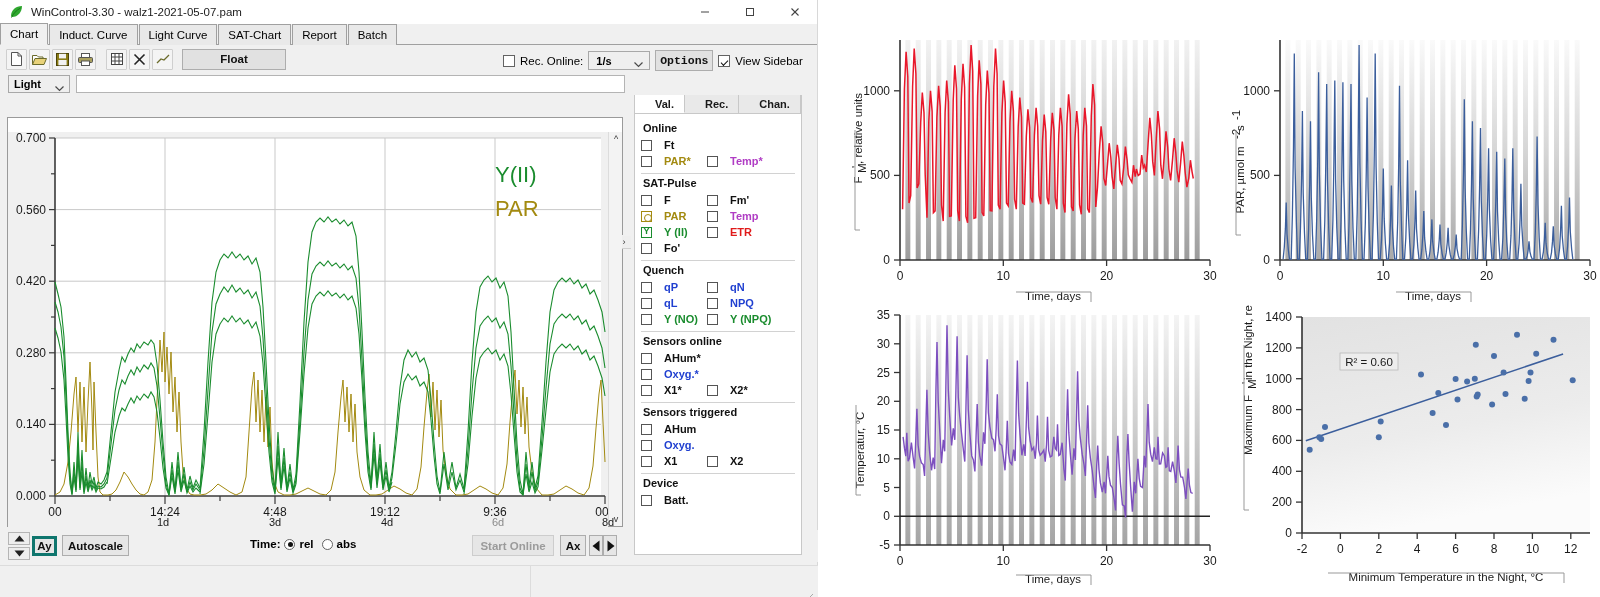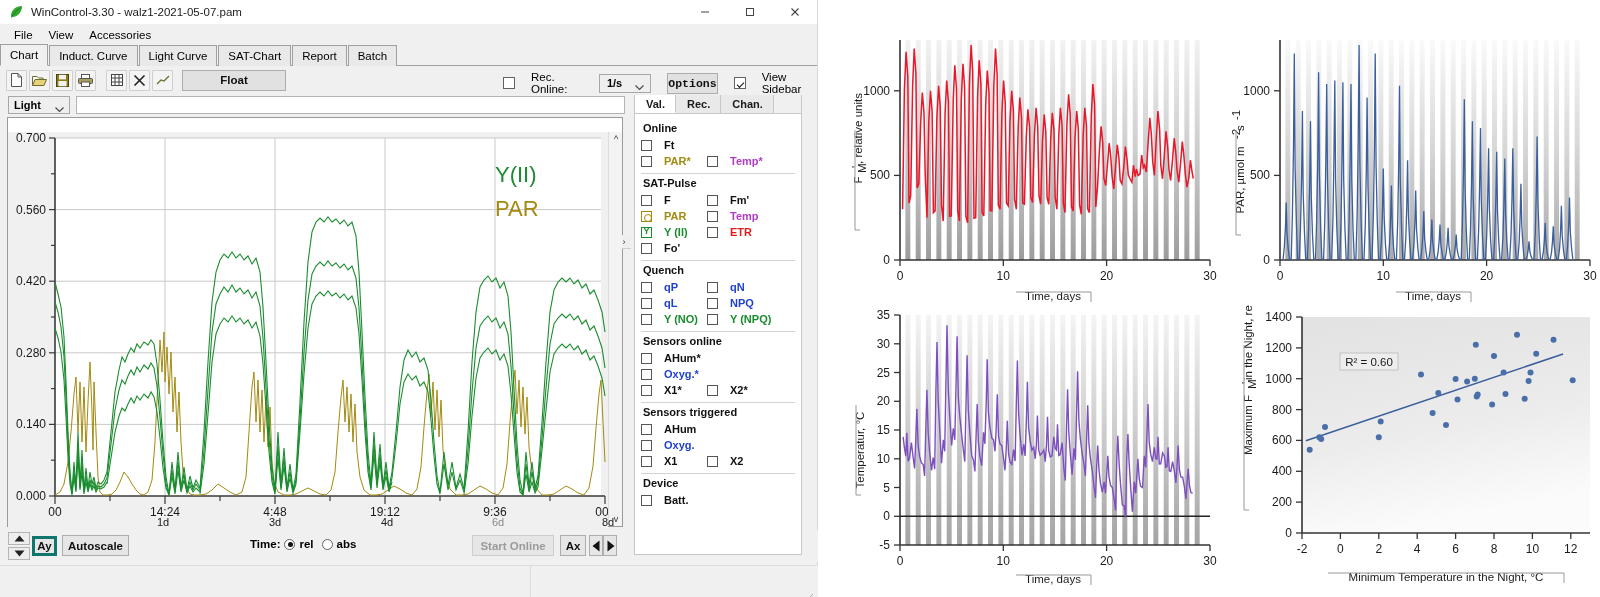--- a/index.html
+++ b/index.html
@@ -69,21 +69,21 @@
     width: 21px; height: 21px; border: 1px solid #cfcfcf; background: #f4f4f4;
     display: flex; align-items: center; justify-content: center; border-radius: 1px;
   }
   .tbsep { width: 6px; }
   #float-btn {
     margin-left: 7px; width: 104px; height: 21px; border: 1px solid #adadad;
     background: #e1e1e1; font-size: 11.5px; font-weight: bold; color: #111;
     display: flex; align-items: center; justify-content: center;
   }
   #rec-online-wrap {
-    position: absolute; left: 503px; top: 5px; display: flex; align-items: center; gap: 16px;
+    position: absolute; left: 503px; top: 5px; display: flex; align-items: center; gap: 5px;
     font-size: 11.5px; color:#000;
   }
   .cbx {
     width: 12px; height: 12px; border: 1px solid #636363; background: #fff;
     display:inline-block; position: relative; flex: 0 0 auto;
   }
   .cbx.checked::after {
     content:""; position:absolute; left:2px; top:4px; width:6px; height:3px;
     border-left: 1.6px solid #111; border-bottom: 1.6px solid #111;
     transform: rotate(-45deg);
@@ -170,21 +170,21 @@
   }
   #nav-left { position:absolute; left:589px; top:5px; width:14px;height:21px;border:1px solid #adadad;background:#e6e6e6;display:flex;align-items:center;justify-content:center;}
   #nav-right { position:absolute; left:603px; top:5px; width:14px;height:21px;border:1px solid #adadad;background:#e6e6e6;display:flex;align-items:center;justify-content:center;}
 
   
   #sidebar {
     position: absolute; left: 634px; top: 95px; width: 168px; height: 460px;
     background: #fff; border: 1px solid #c8c8c8; border-top:none;
   }
   #sb-tabs { display:flex; height:19px; background:#f0f0f0; border-bottom:1px solid #c8c8c8;}
-  .sbtab { font-size:11px;font-weight:bold;color:#1a1a1a; padding:3px 10px 2px 11px; background:#e9e9e9; border-right:1px solid #c8c8c8;}
+  .sbtab { font-size:11px;font-weight:bold;color:#1a1a1a; padding:3px 10px 2px 20px; background:#e9e9e9; border-right:1px solid #c8c8c8;}
   .sbtab.active{background:#fff;border-bottom:1px solid #fff;position:relative;top:0px;}
   #sb-body { padding: 5px 6px 0 6px; }
   .sb-group-title { font-size:11px; font-weight:bold; color:#111; margin: 3px 0 3px 2px;}
   .sb-row { display:flex; align-items:center; height:16px; }
   .sb-item { display:flex; align-items:center; gap:12px; font-size:11px; font-weight:bold; }
   .sb-item .lbl { white-space:nowrap; }
   .sb-col1 { width: 66px; }
   .sb-hr { height:1px; background:#d2d2d2; margin: 4px 0 2px 0;}
   .icbx { width:11px;height:11px;border:1px solid #555;background:#fff;position:relative;flex:0 0 auto;}
   .icbx.mark-par::after{ content:"";position:absolute;left:2px;top:2px;width:6px;height:6px;border:1.4px solid #a38a10;border-radius:50%;}
@@ -226,25 +226,20 @@
         </div>
         <div class="winbtn">
           <svg width="12" height="12" viewBox="0 0 12 12">
               <line x1="2.5" y1="2.5" x2="9.5" y2="9.5" stroke="#444" stroke-width="1.1"></line>
               <line x1="9.5" y1="2.5" x2="2.5" y2="9.5" stroke="#444" stroke-width="1.1"></line>
             </svg>
         </div>
       </div>
     </div>
 
-    <div id="menubar">
-      <span class="menuitem">File</span>
-      <span class="menuitem">View</span>
-      <span class="menuitem">Accessories</span>
-    </div>
 
     <div id="tabstrip">
       <span class="tab active">Chart</span>
       <span class="tab">Induct. Curve</span>
       <span class="tab">Light Curve</span>
       <span class="tab">SAT-Chart</span>
       <span class="tab">Report</span>
       <span class="tab">Batch</span>
     </div>
 

